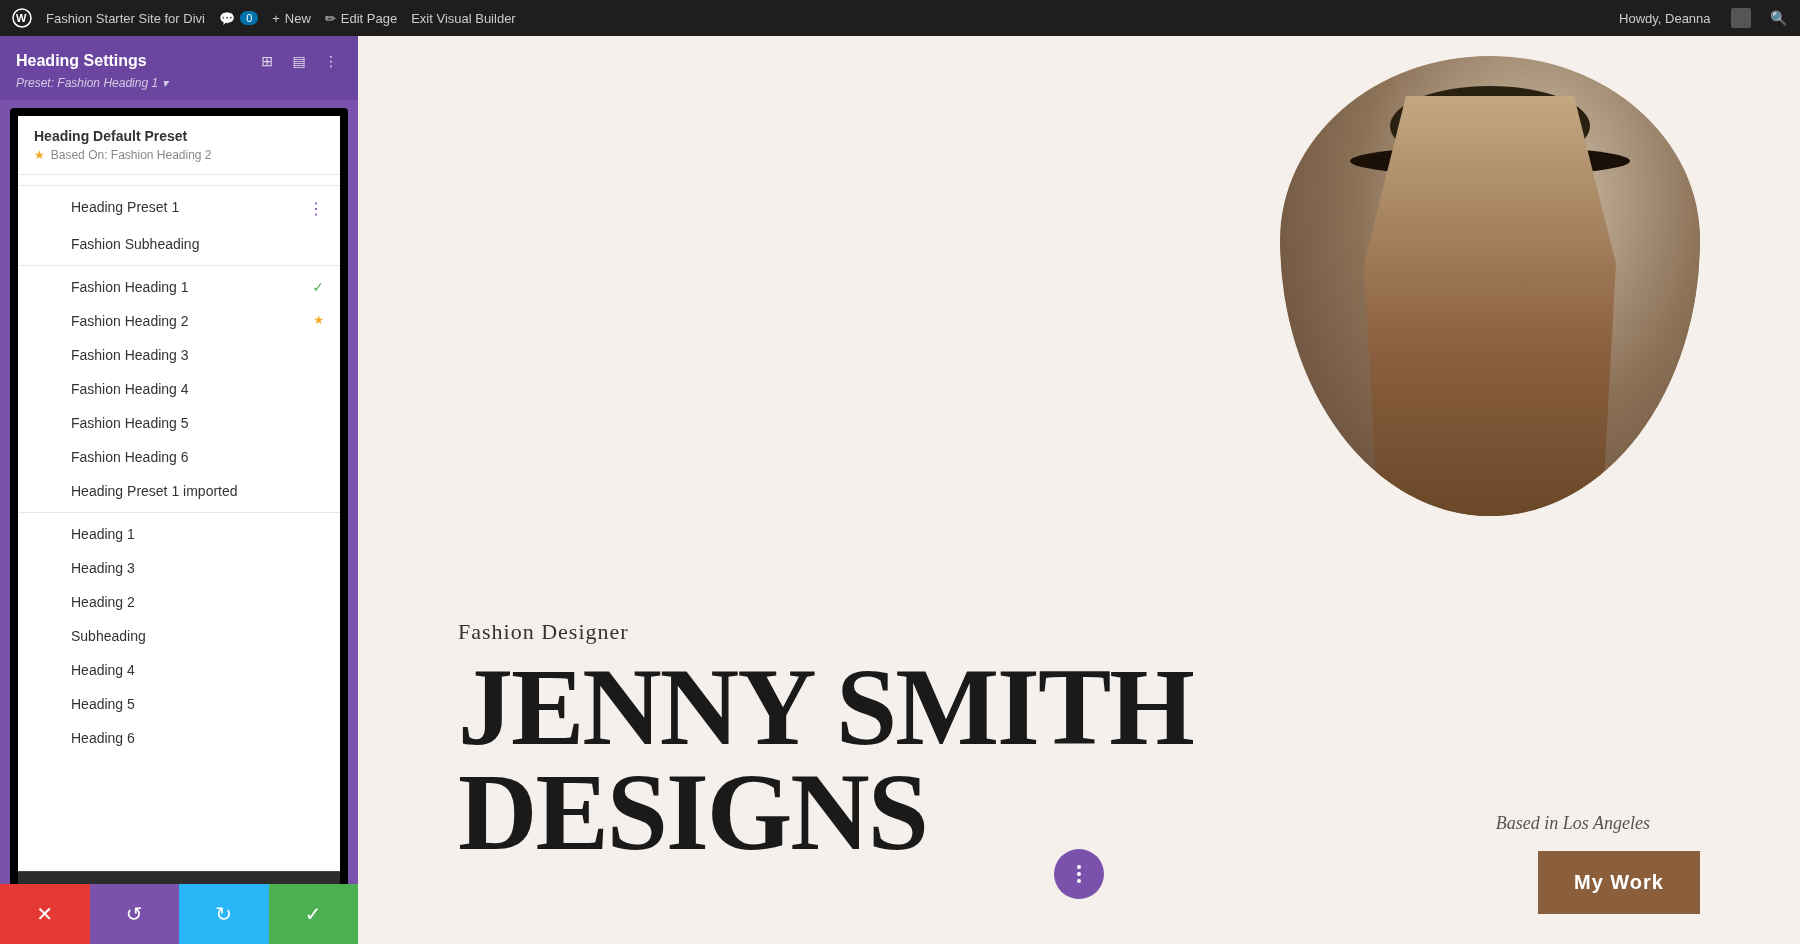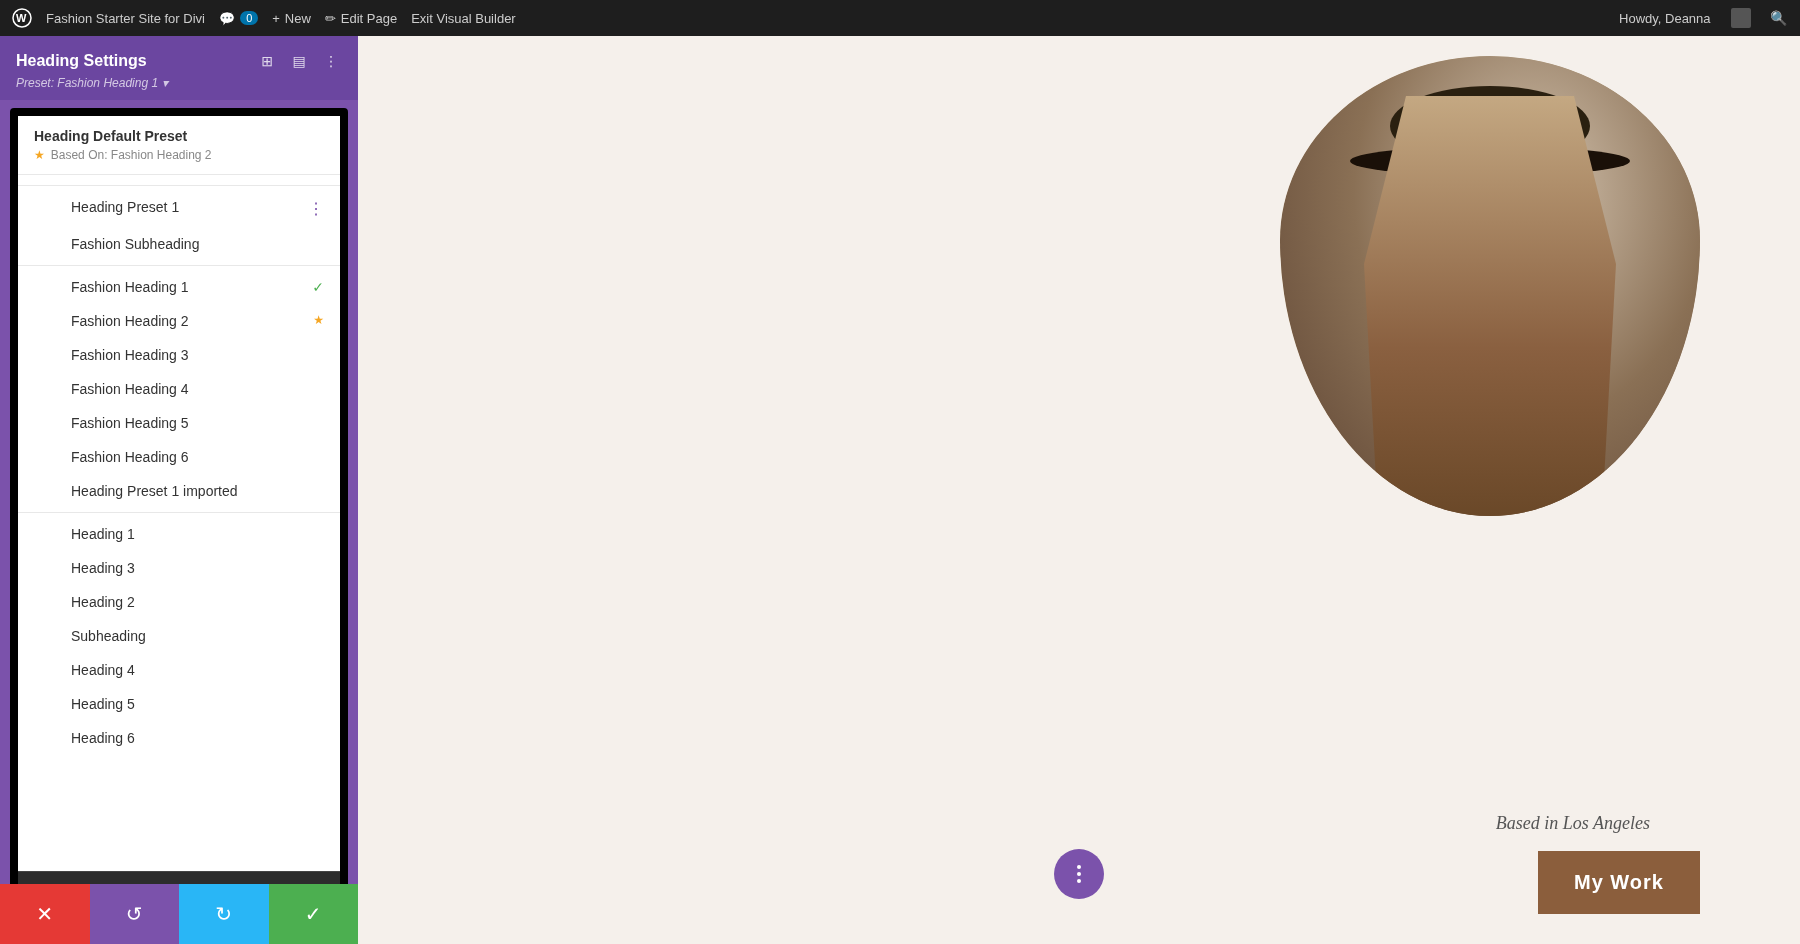--- a/index.html
+++ b/index.html
@@ -407,20 +407,27 @@
   </div>
 
   <div class="content-area">
 
     <div class="hero-image-circle">
       <div class="hat-shape"></div>
       <div class="hat-brim"></div>
       <div class="person-shape"></div>
     </div>
 
+    <div class="hero-text">
+      <div class="fashion-designer-label">Fashion Designer</div>
+      <div class="hero-name">
+        <span>JENNY SMITH</span><br>
+        <span>DESIGNS</span>
+      </div>
+    </div>
 
     <div class="based-label">Based in Los Angeles</div>
 
     <div class="my-work-btn">My Work</div>
 
     <div class="dots-fab">
       <div class="dots-v">
         <div class="dot"></div>
         <div class="dot"></div>
         <div class="dot"></div>

